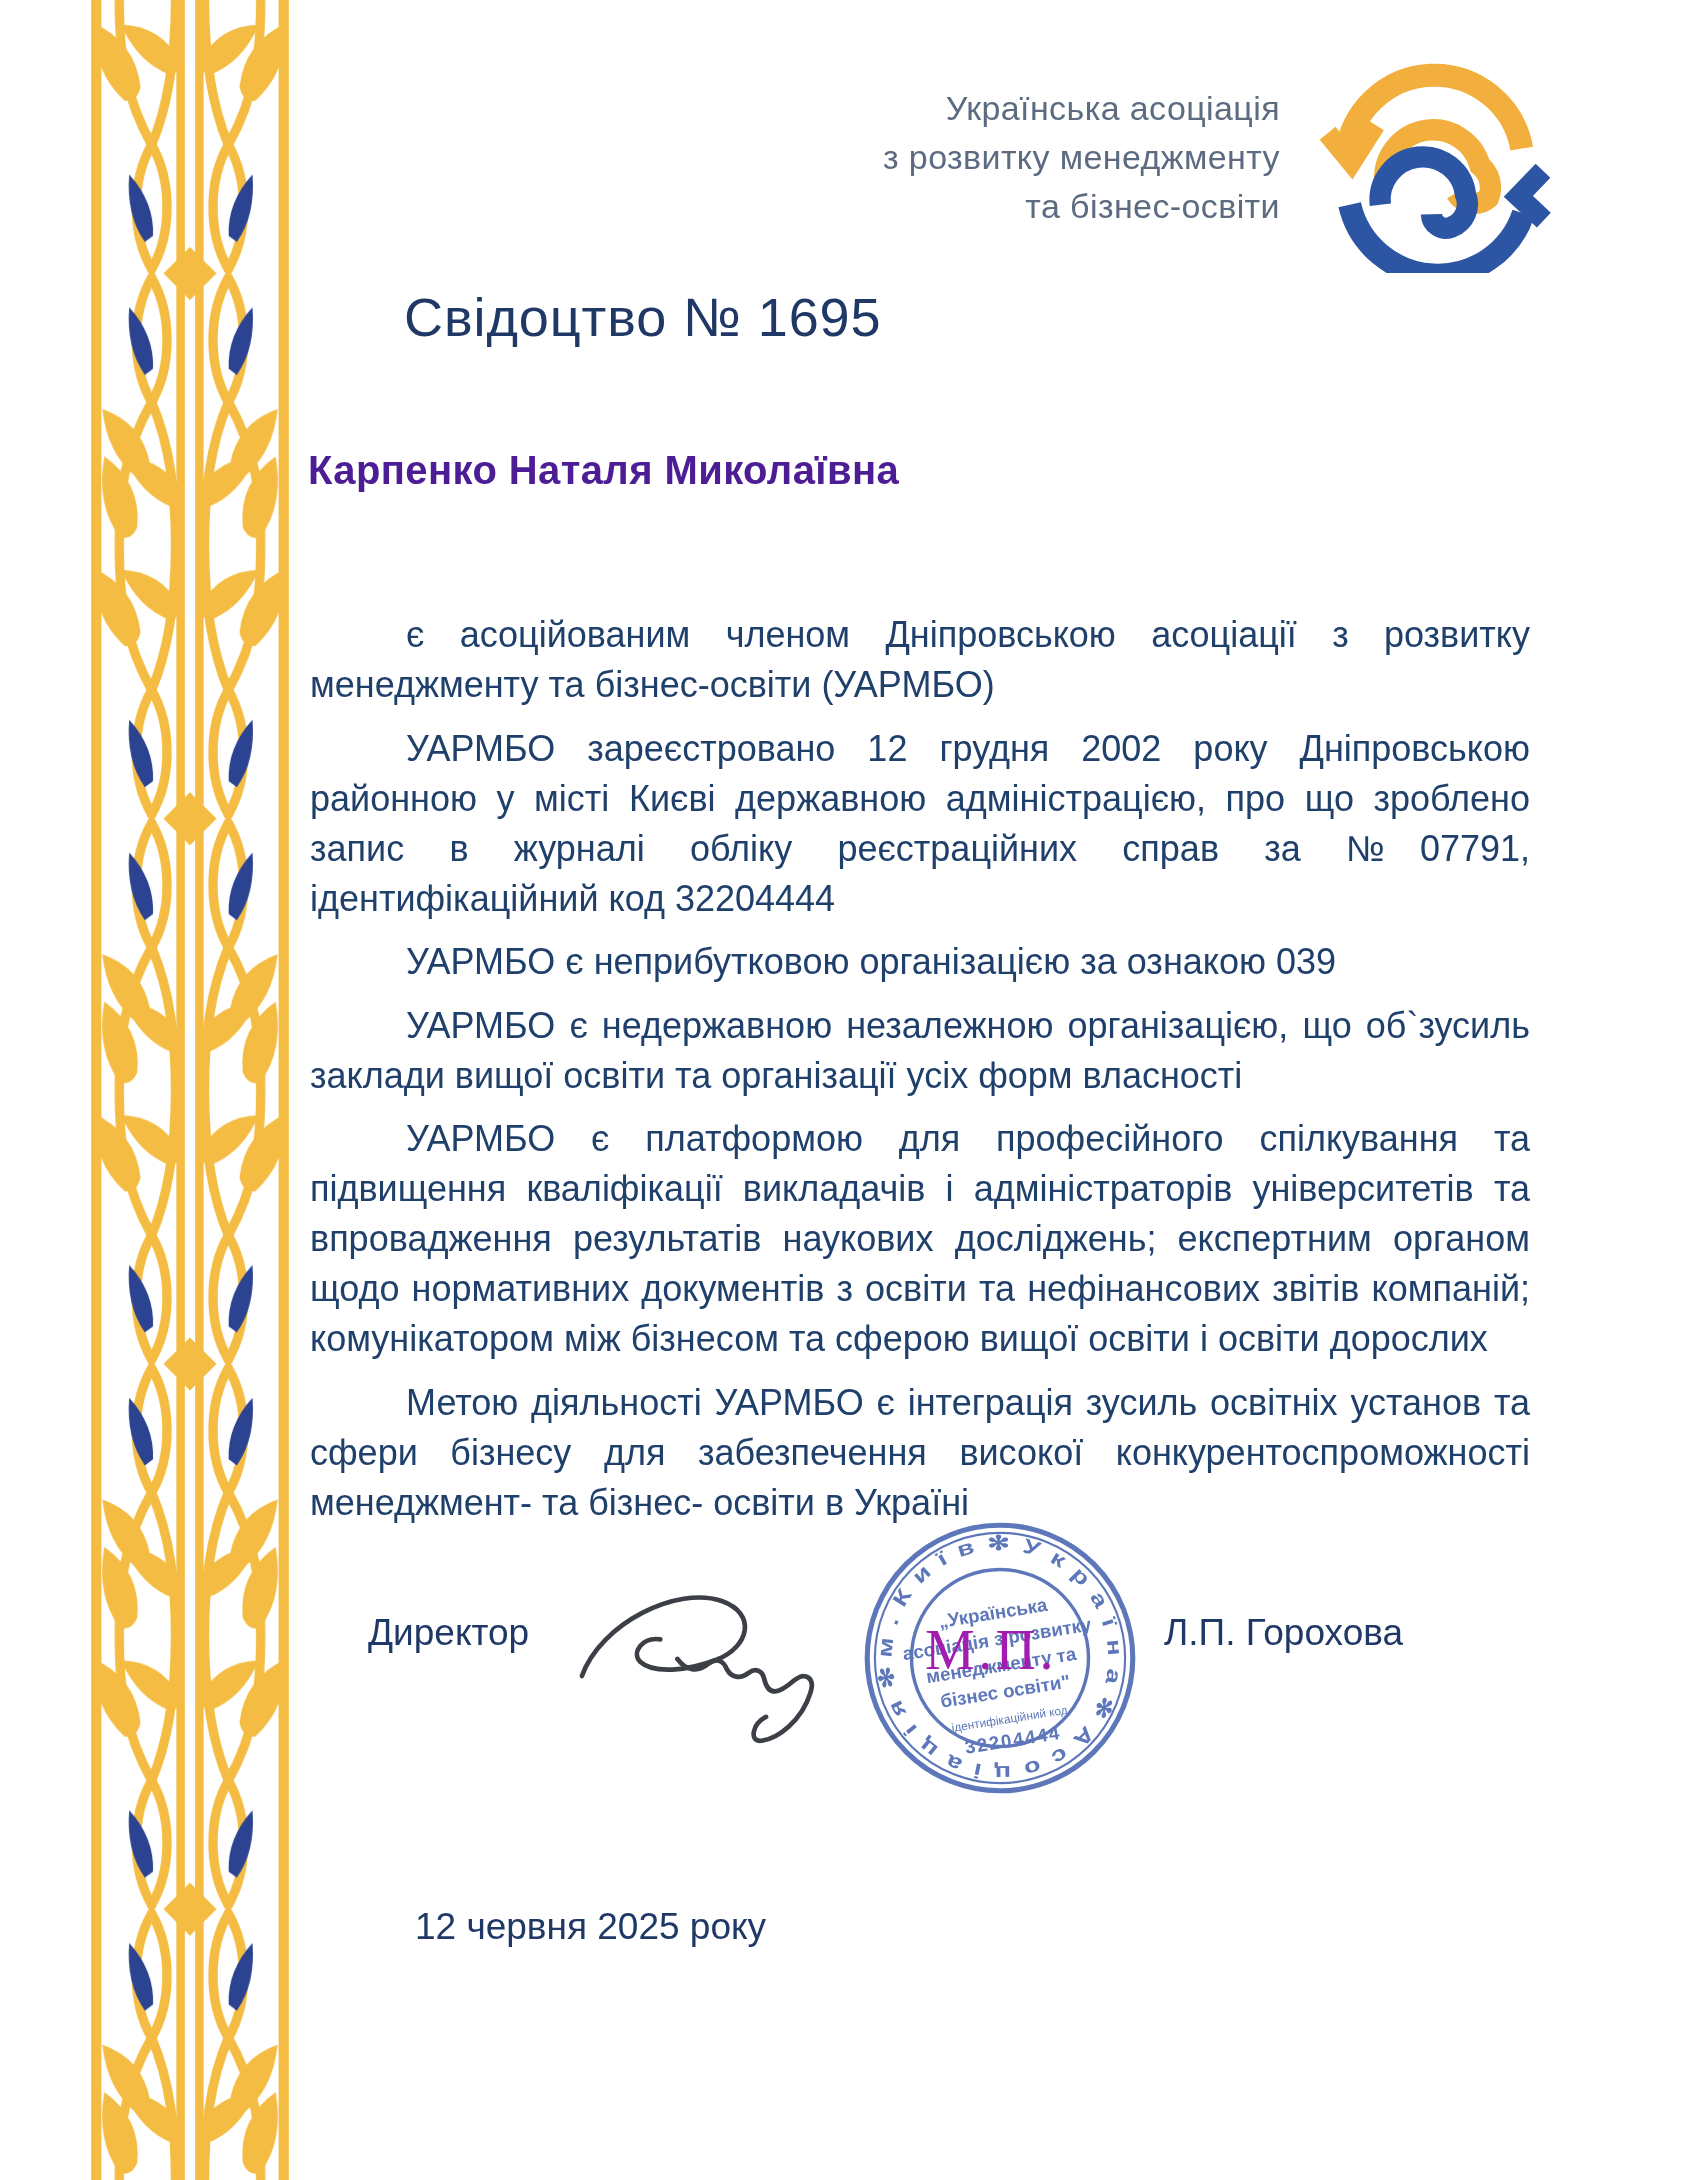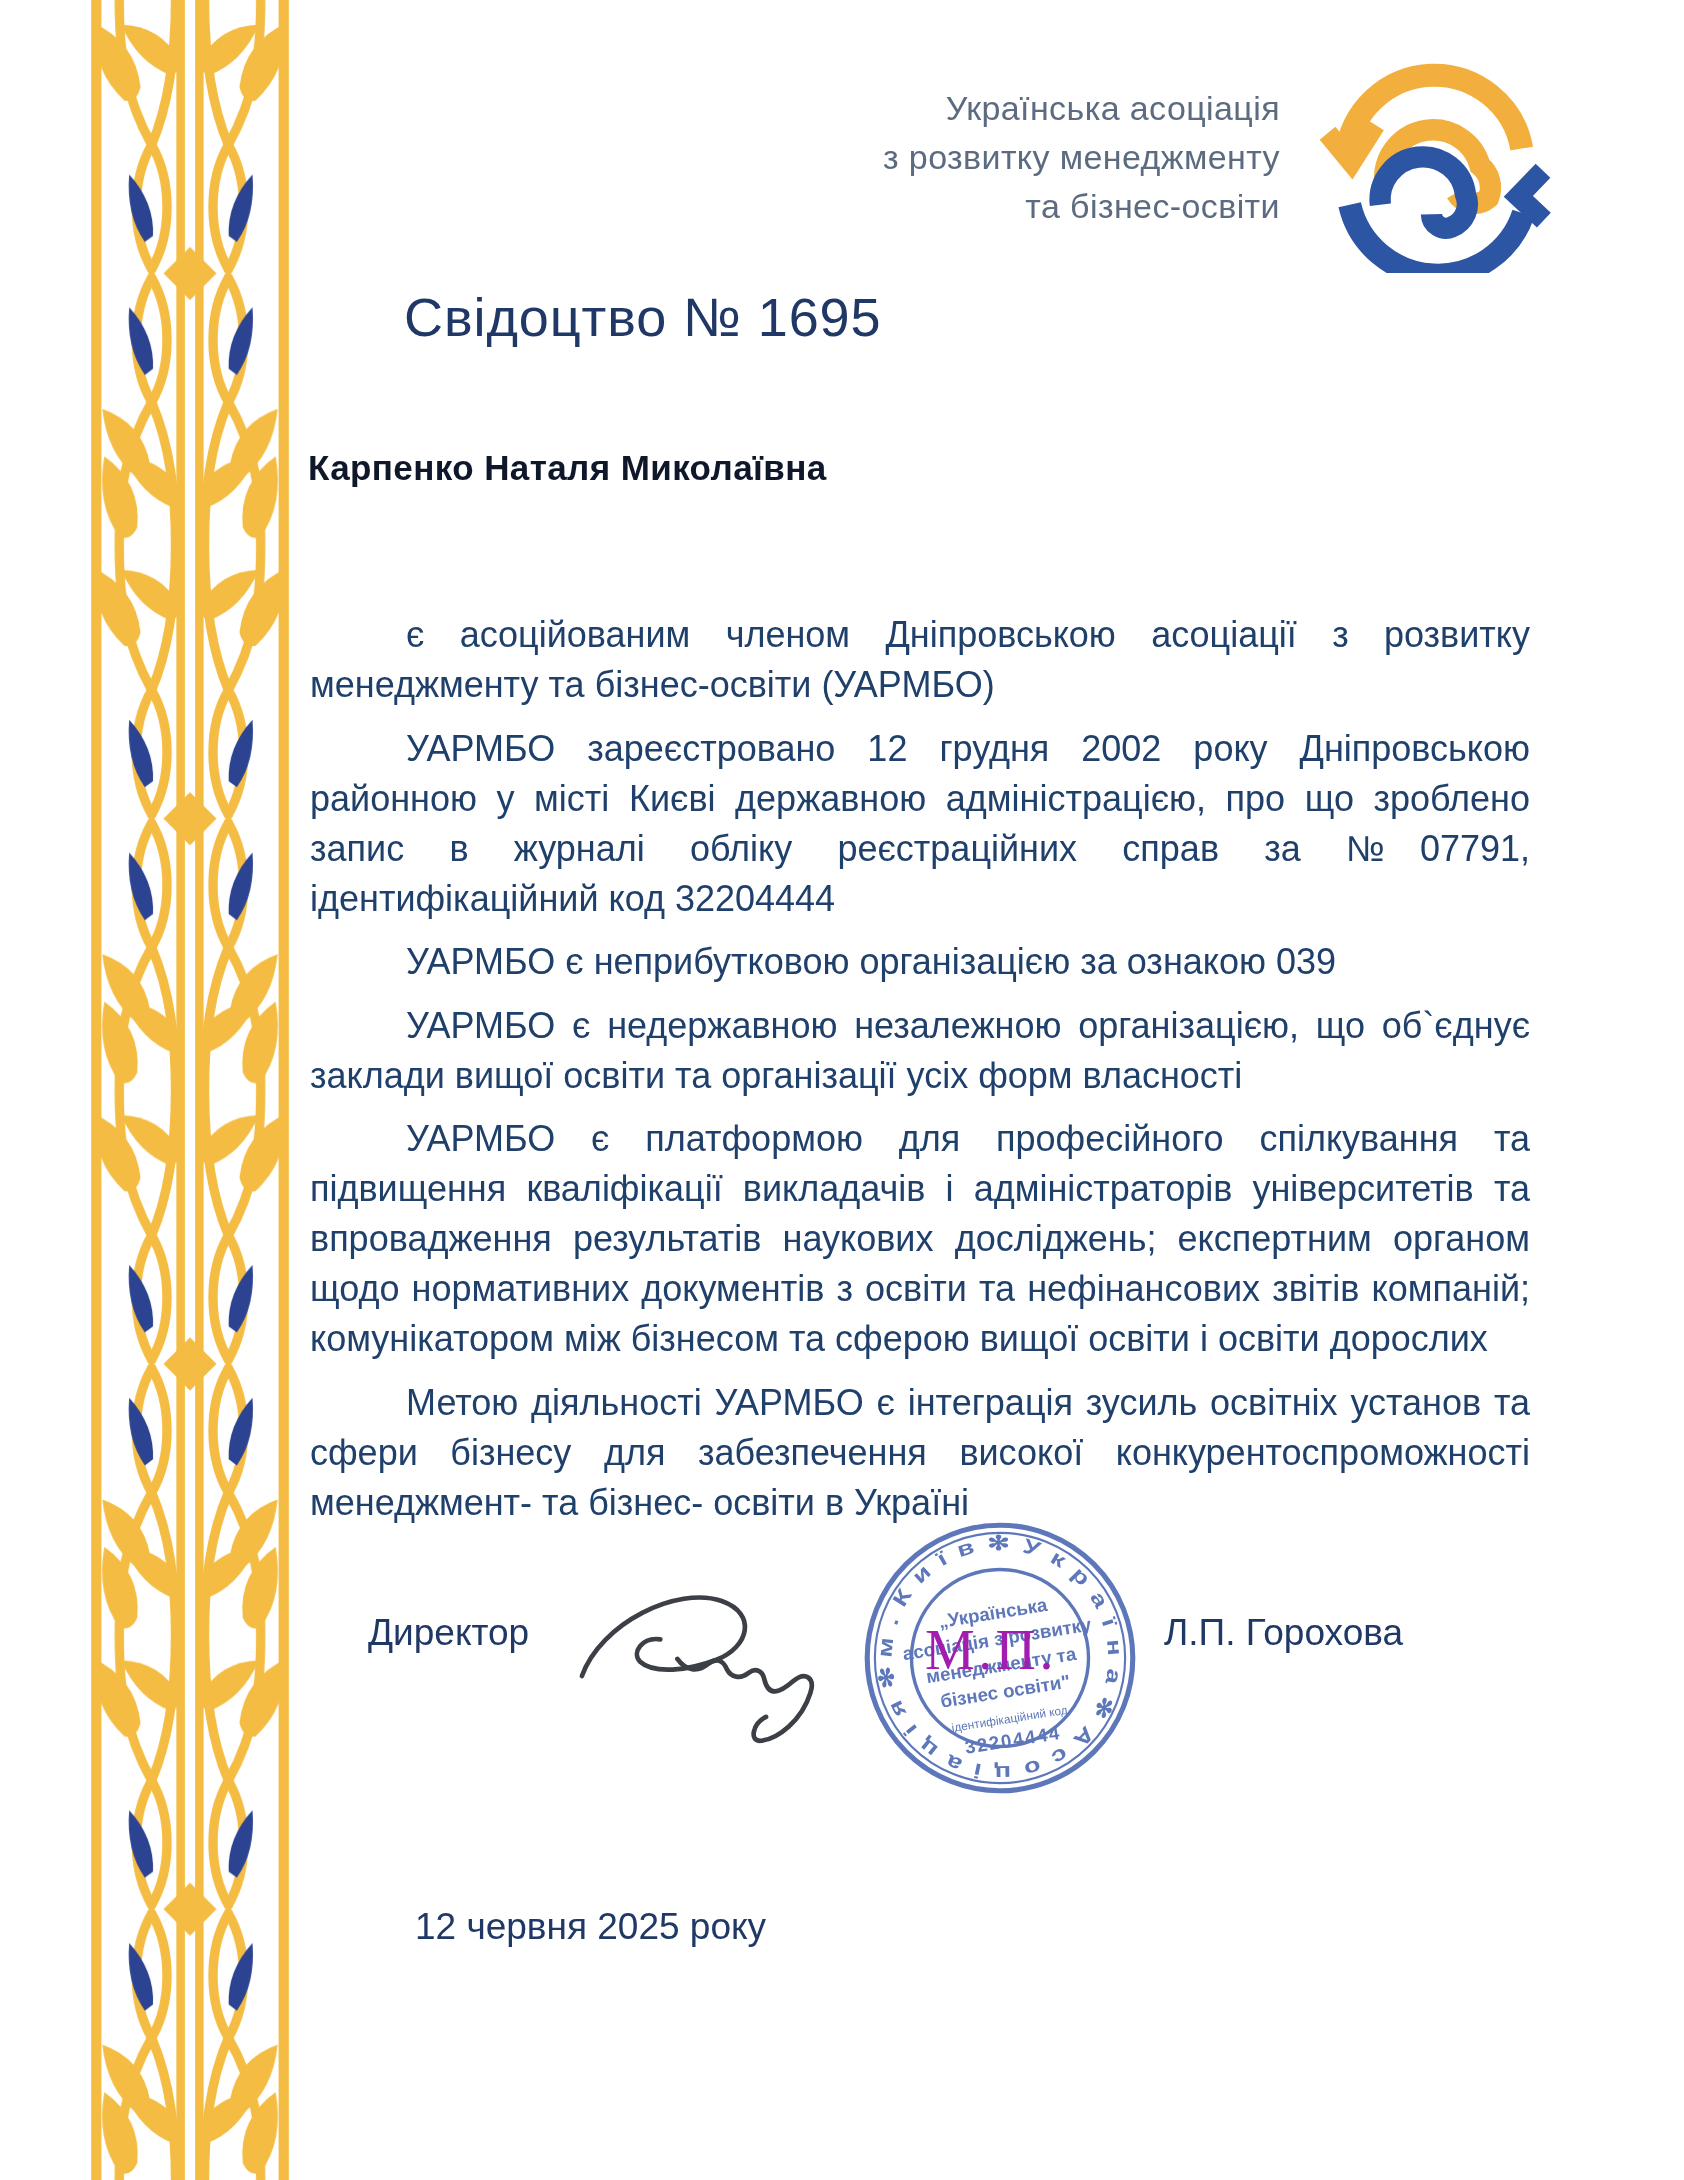--- a/index.html
+++ b/index.html
@@ -10,21 +10,21 @@
   .ornament{position:absolute;left:85px;top:0;}
   .org-block{position:absolute;top:60px;right:143px;display:flex;align-items:flex-start;gap:22px;}
   .org-text{
     text-align:right;font-size:34px;line-height:49px;color:#5C6B80;margin-top:24px;letter-spacing:0.4px;
   }
   .org-logo{flex:0 0 auto;}
   .cert-title{
     position:absolute;left:404px;top:286px;font-size:54px;font-weight:normal;color:#1F3866;letter-spacing:0.9px;
   }
   .holder{
-    position:absolute;left:308px;top:448px;font-size:35px;font-weight:bold;color:#0f172a;letter-spacing:0.4px;
+    position:absolute;left:308px;top:448px;font-size:40px;font-weight:bold;color:#4c1d95;letter-spacing:0.4px;
   }
   .body-text{position:absolute;left:310px;top:610px;width:1220px;}
   .body-text p{
     font-size:36px;line-height:50px;margin:0 0 13.6px 0;color:#20406C;
     text-align:justify;text-indent:96px;
   }
   .director-label{position:absolute;left:368px;top:1612px;font-size:37px;color:#1F3866;}
   .signer-name{position:absolute;left:1164px;top:1612px;font-size:37px;color:#1F3866;}
   .stamp-abbr{
     position:absolute;left:925px;top:1618px;font-size:56px;color:#a21caf;
@@ -110,21 +110,21 @@
     </svg>
   </div>
 
   <div class="cert-title">Свідоцтво № 1695</div>
   <div class="holder">Карпенко Наталя Миколаївна</div>
 
   <div class="body-text">
     <p>є асоційованим членом Дніпровською асоціації з розвитку менеджменту та бізнес-освіти (УАРМБО)</p>
     <p>УАРМБО зареєстровано 12 грудня 2002 року Дніпровською районною у місті Києві державною адміністрацією, про що зроблено запис в журналі обліку реєстраційних справ за №07791, ідентифікаційний код 32204444</p>
     <p>УАРМБО є неприбутковою організацією за ознакою 039</p>
-    <p>УАРМБО є недержавною незалежною організацією, що об`єднує заклади вищої освіти та організації усіх форм власності</p>
+    <p>УАРМБО є недержавною незалежною організацією, що об`зусиль заклади вищої освіти та організації усіх форм власності</p>
     <p>УАРМБО є платформою для професійного спілкування та підвищення кваліфікації викладачів і адміністраторів університетів та впровадження результатів наукових досліджень; експертним органом щодо нормативних документів з освіти та нефінансових звітів компаній; комунікатором між бізнесом та сферою вищої освіти і освіти дорослих</p>
     <p>Метою діяльності УАРМБО є інтеграція зусиль освітніх установ та сфери бізнесу для забезпечення високої конкурентоспроможності менеджмент- та бізнес- освіти в Україні</p>
   </div>
 
   <div class="director-label">Директор</div>
 
   <svg class="signature-svg" width="324" height="179" viewBox="0 0 380 210" aria-hidden="true">
     <g fill="none" stroke="#3C4046" stroke-width="5.5" stroke-linecap="round">
       <path d="M28 122 C50 60 140 16 192 34 C234 49 224 88 186 103 C152 116 112 120 96 105 C86 94 99 76 120 79"></path>
       <path d="M140 102 C150 116 164 118 176 108 C186 100 194 104 198 114 C203 124 214 126 224 118 C232 112 240 116 242 126 C247 147 260 142 276 128 C290 116 302 124 296 142 C286 174 258 196 238 198 C224 199 228 178 244 170"></path>

